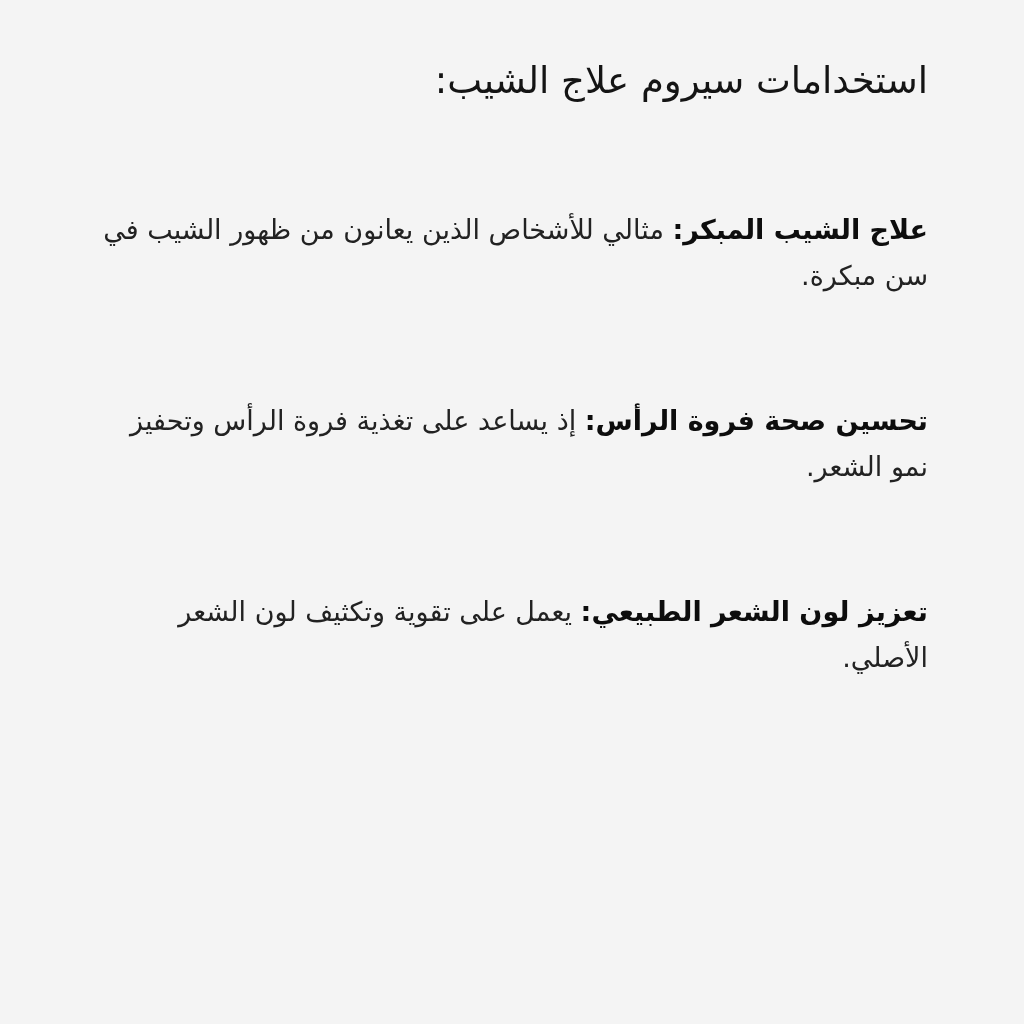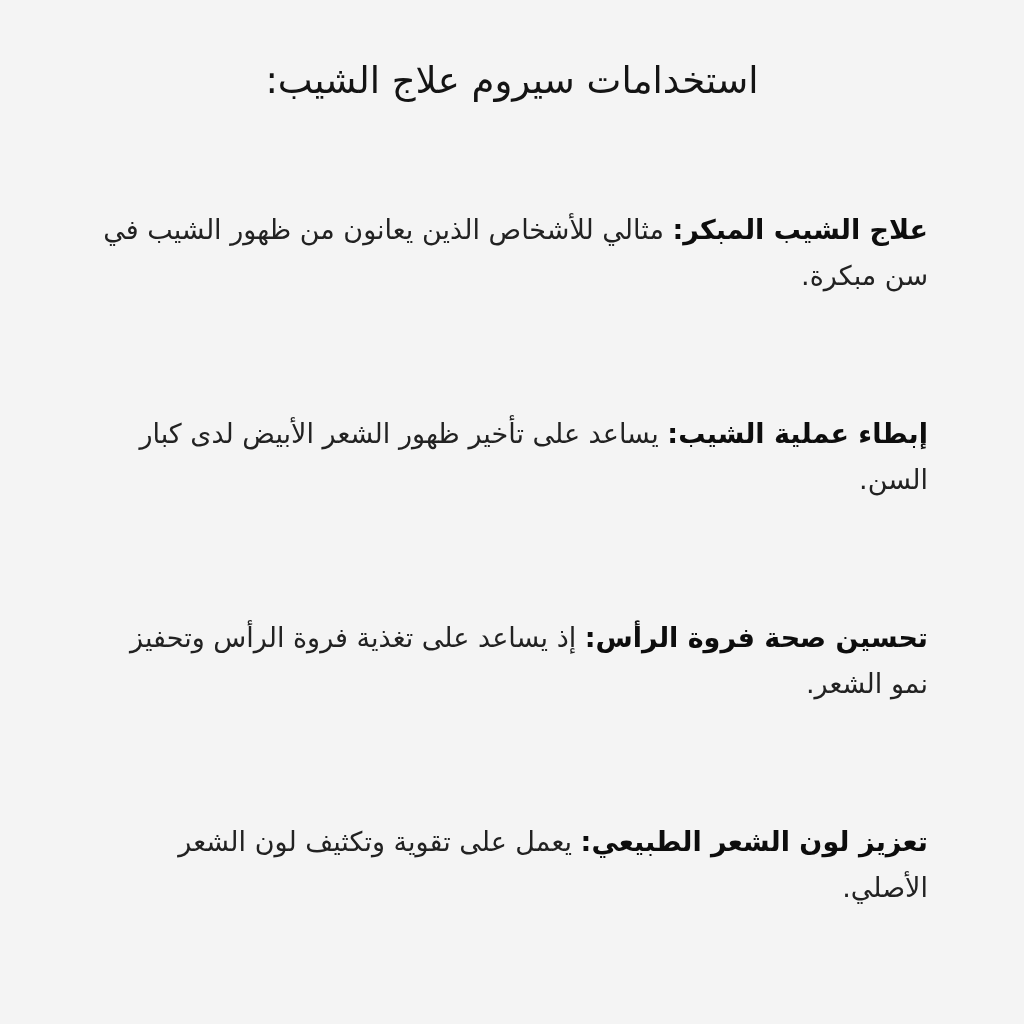--- a/index.html
+++ b/index.html
@@ -19,29 +19,28 @@
     height: 1024px;
     box-sizing: border-box;
     padding: 56px 96px 40px 96px;
     display: flex;
     flex-direction: column;
   }
   .doc-title {
     font-size: 37px;
     line-height: 1.35;
     font-weight: 400;
-    text-align: center;
     color: #141414;
     margin: 0 0 74px 0;
     direction: rtl;
   }
   .items {
     display: flex;
     flex-direction: column;
-    gap: 57px;
+    gap: 44px;
   }
   .item {
     font-size: 27px;
     line-height: 1.72;
     text-align: right;
     direction: rtl;
     color: #1a1a1a;
   }
   .item-term {
     font-weight: 700;
@@ -62,23 +61,20 @@
 <div class="page">
 
   <h1 class="doc-title">استخدامات سيروم علاج الشيب:</h1>
 
   <div class="items">
 
     <p class="item">
       <span class="item-term">علاج الشيب المبكر</span><span class="item-sep">:</span><span class="item-desc"> مثالي للأشخاص الذين يعانون من ظهور الشيب في سن مبكرة.</span>
     </p>
 
-    <p class="item">
-      <span class="item-term">إبطاء عملية الشيب</span><span class="item-sep">:</span><span class="item-desc"> يساعد على تأخير ظهور الشعر الأبيض لدى كبار السن.</span>
-    </p>
 
     <p class="item">
       <span class="item-term">تحسين صحة فروة الرأس</span><span class="item-sep">:</span><span class="item-desc"> إذ يساعد على تغذية فروة الرأس وتحفيز نمو الشعر.</span>
     </p>
 
     <p class="item">
       <span class="item-term">تعزيز لون الشعر الطبيعي</span><span class="item-sep">:</span><span class="item-desc"> يعمل على تقوية وتكثيف لون الشعر الأصلي.</span>
     </p>
 
   </div>

